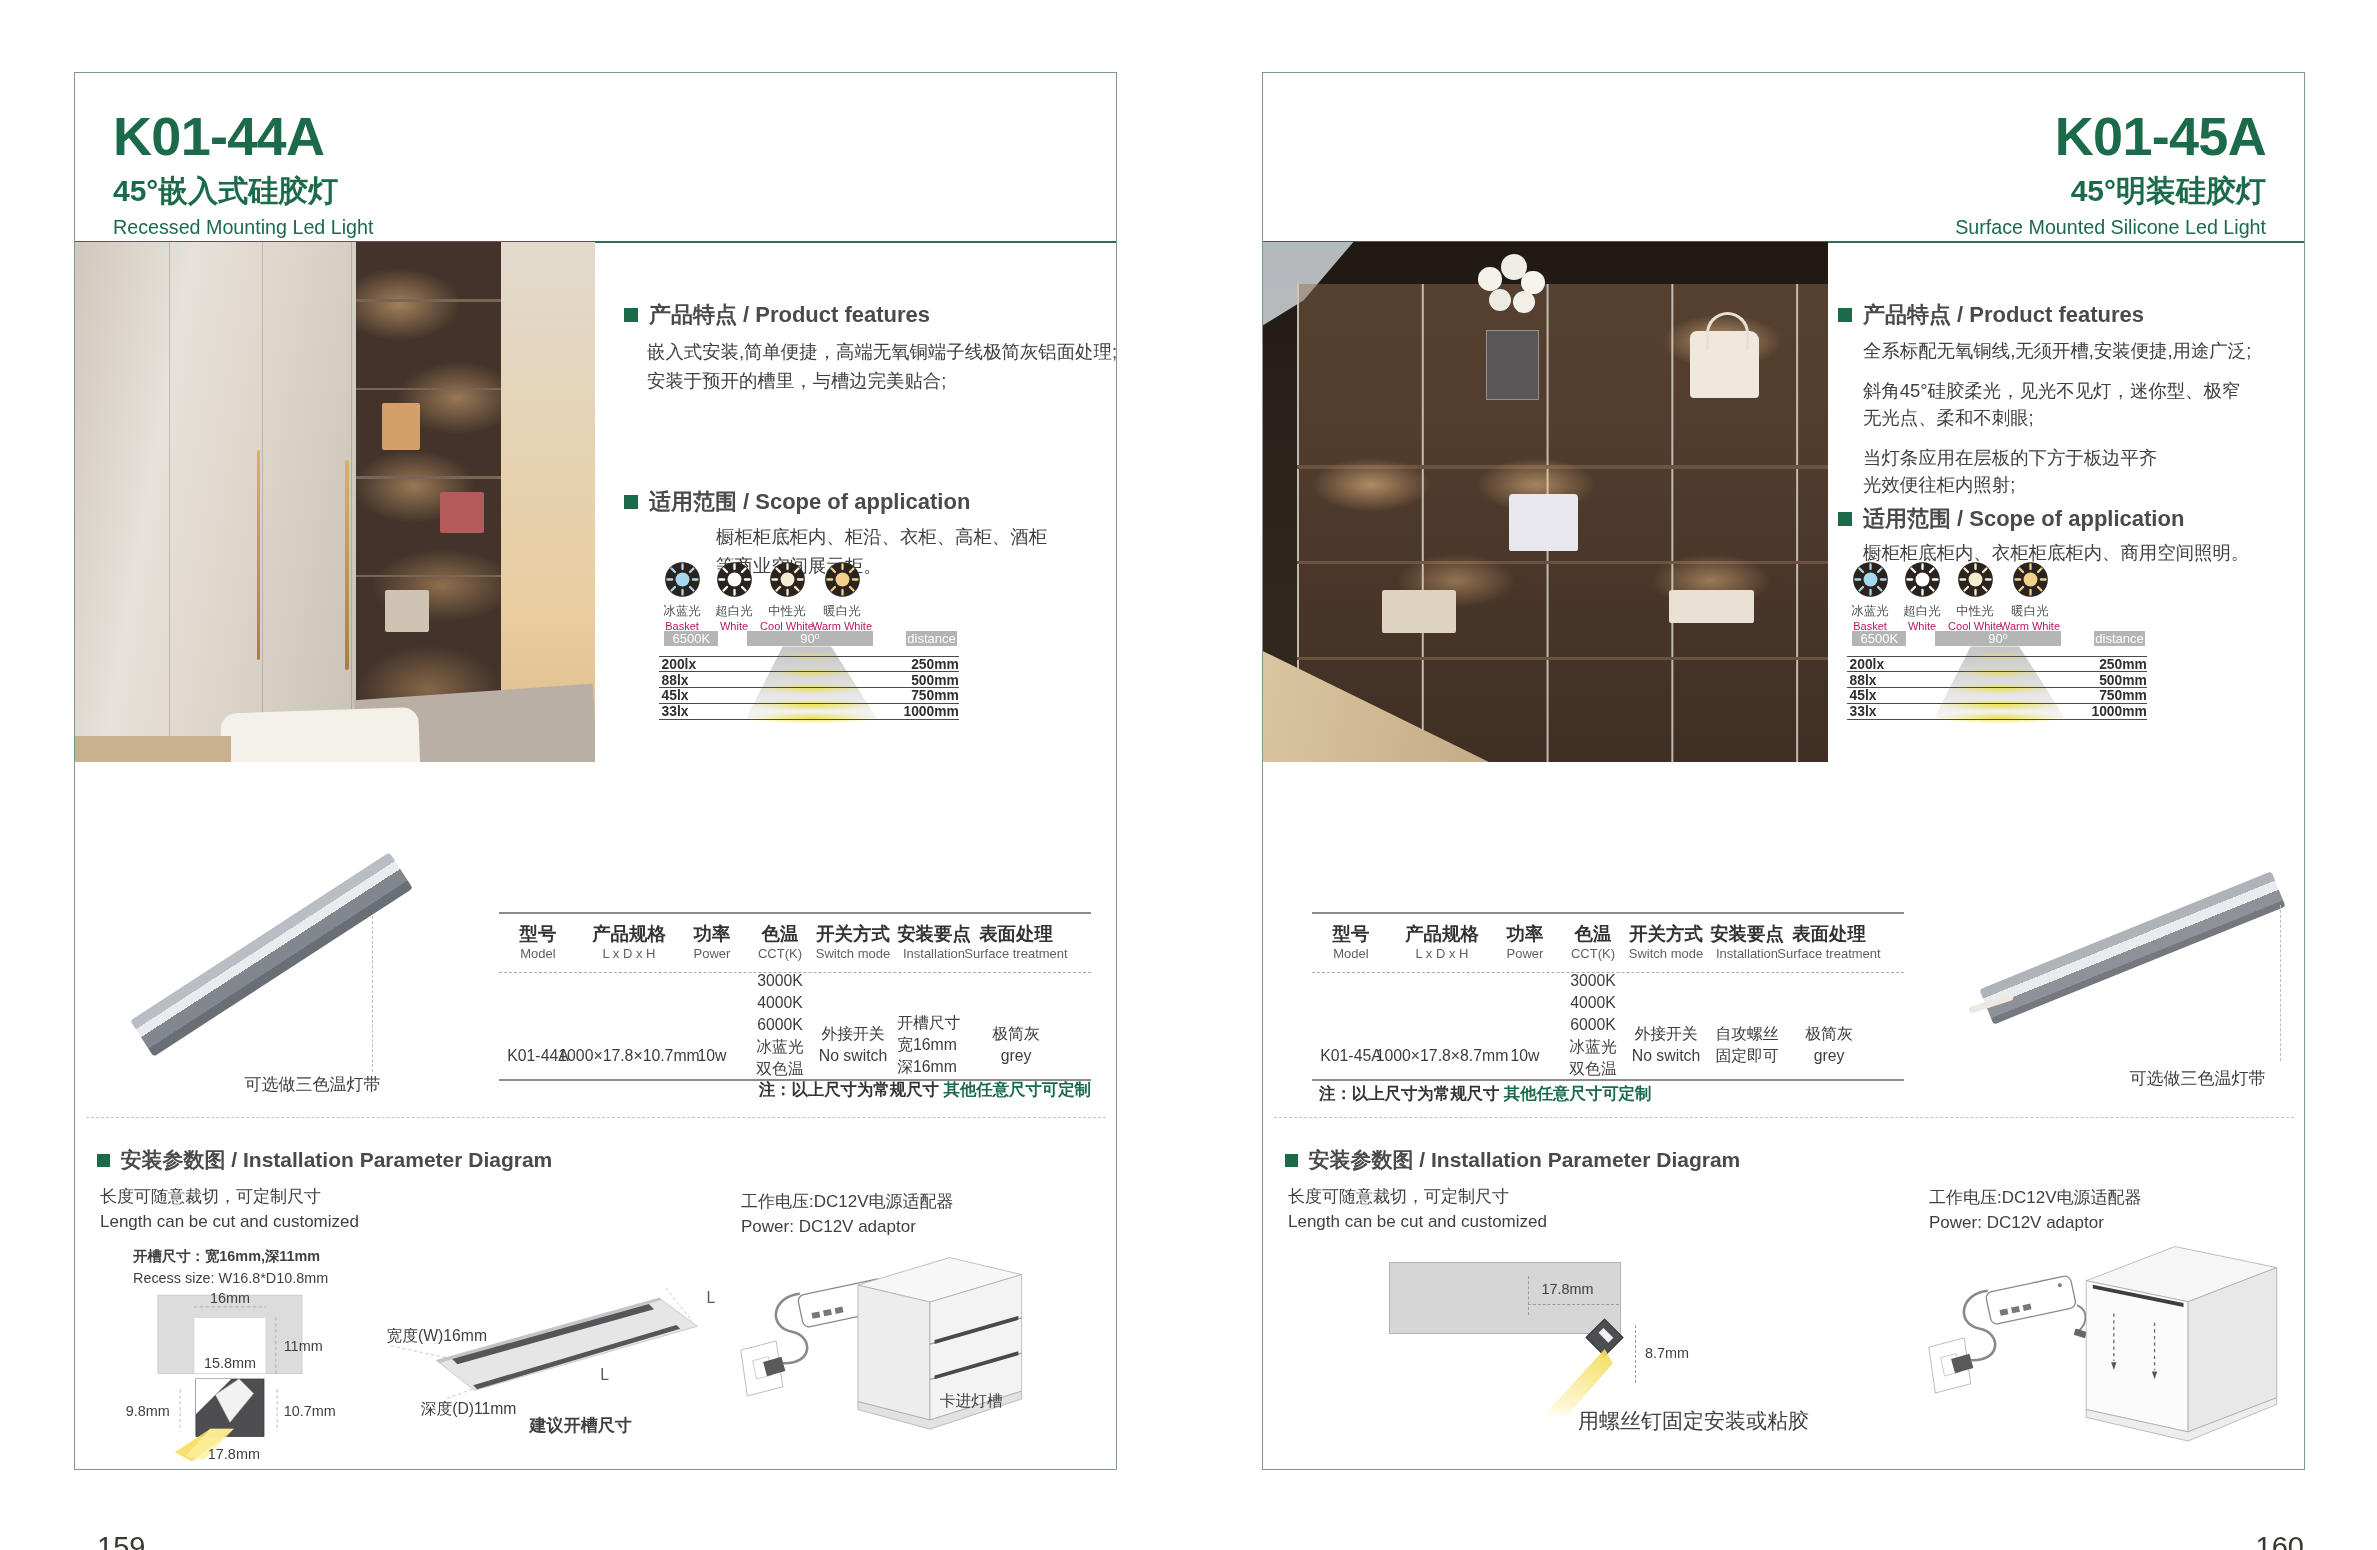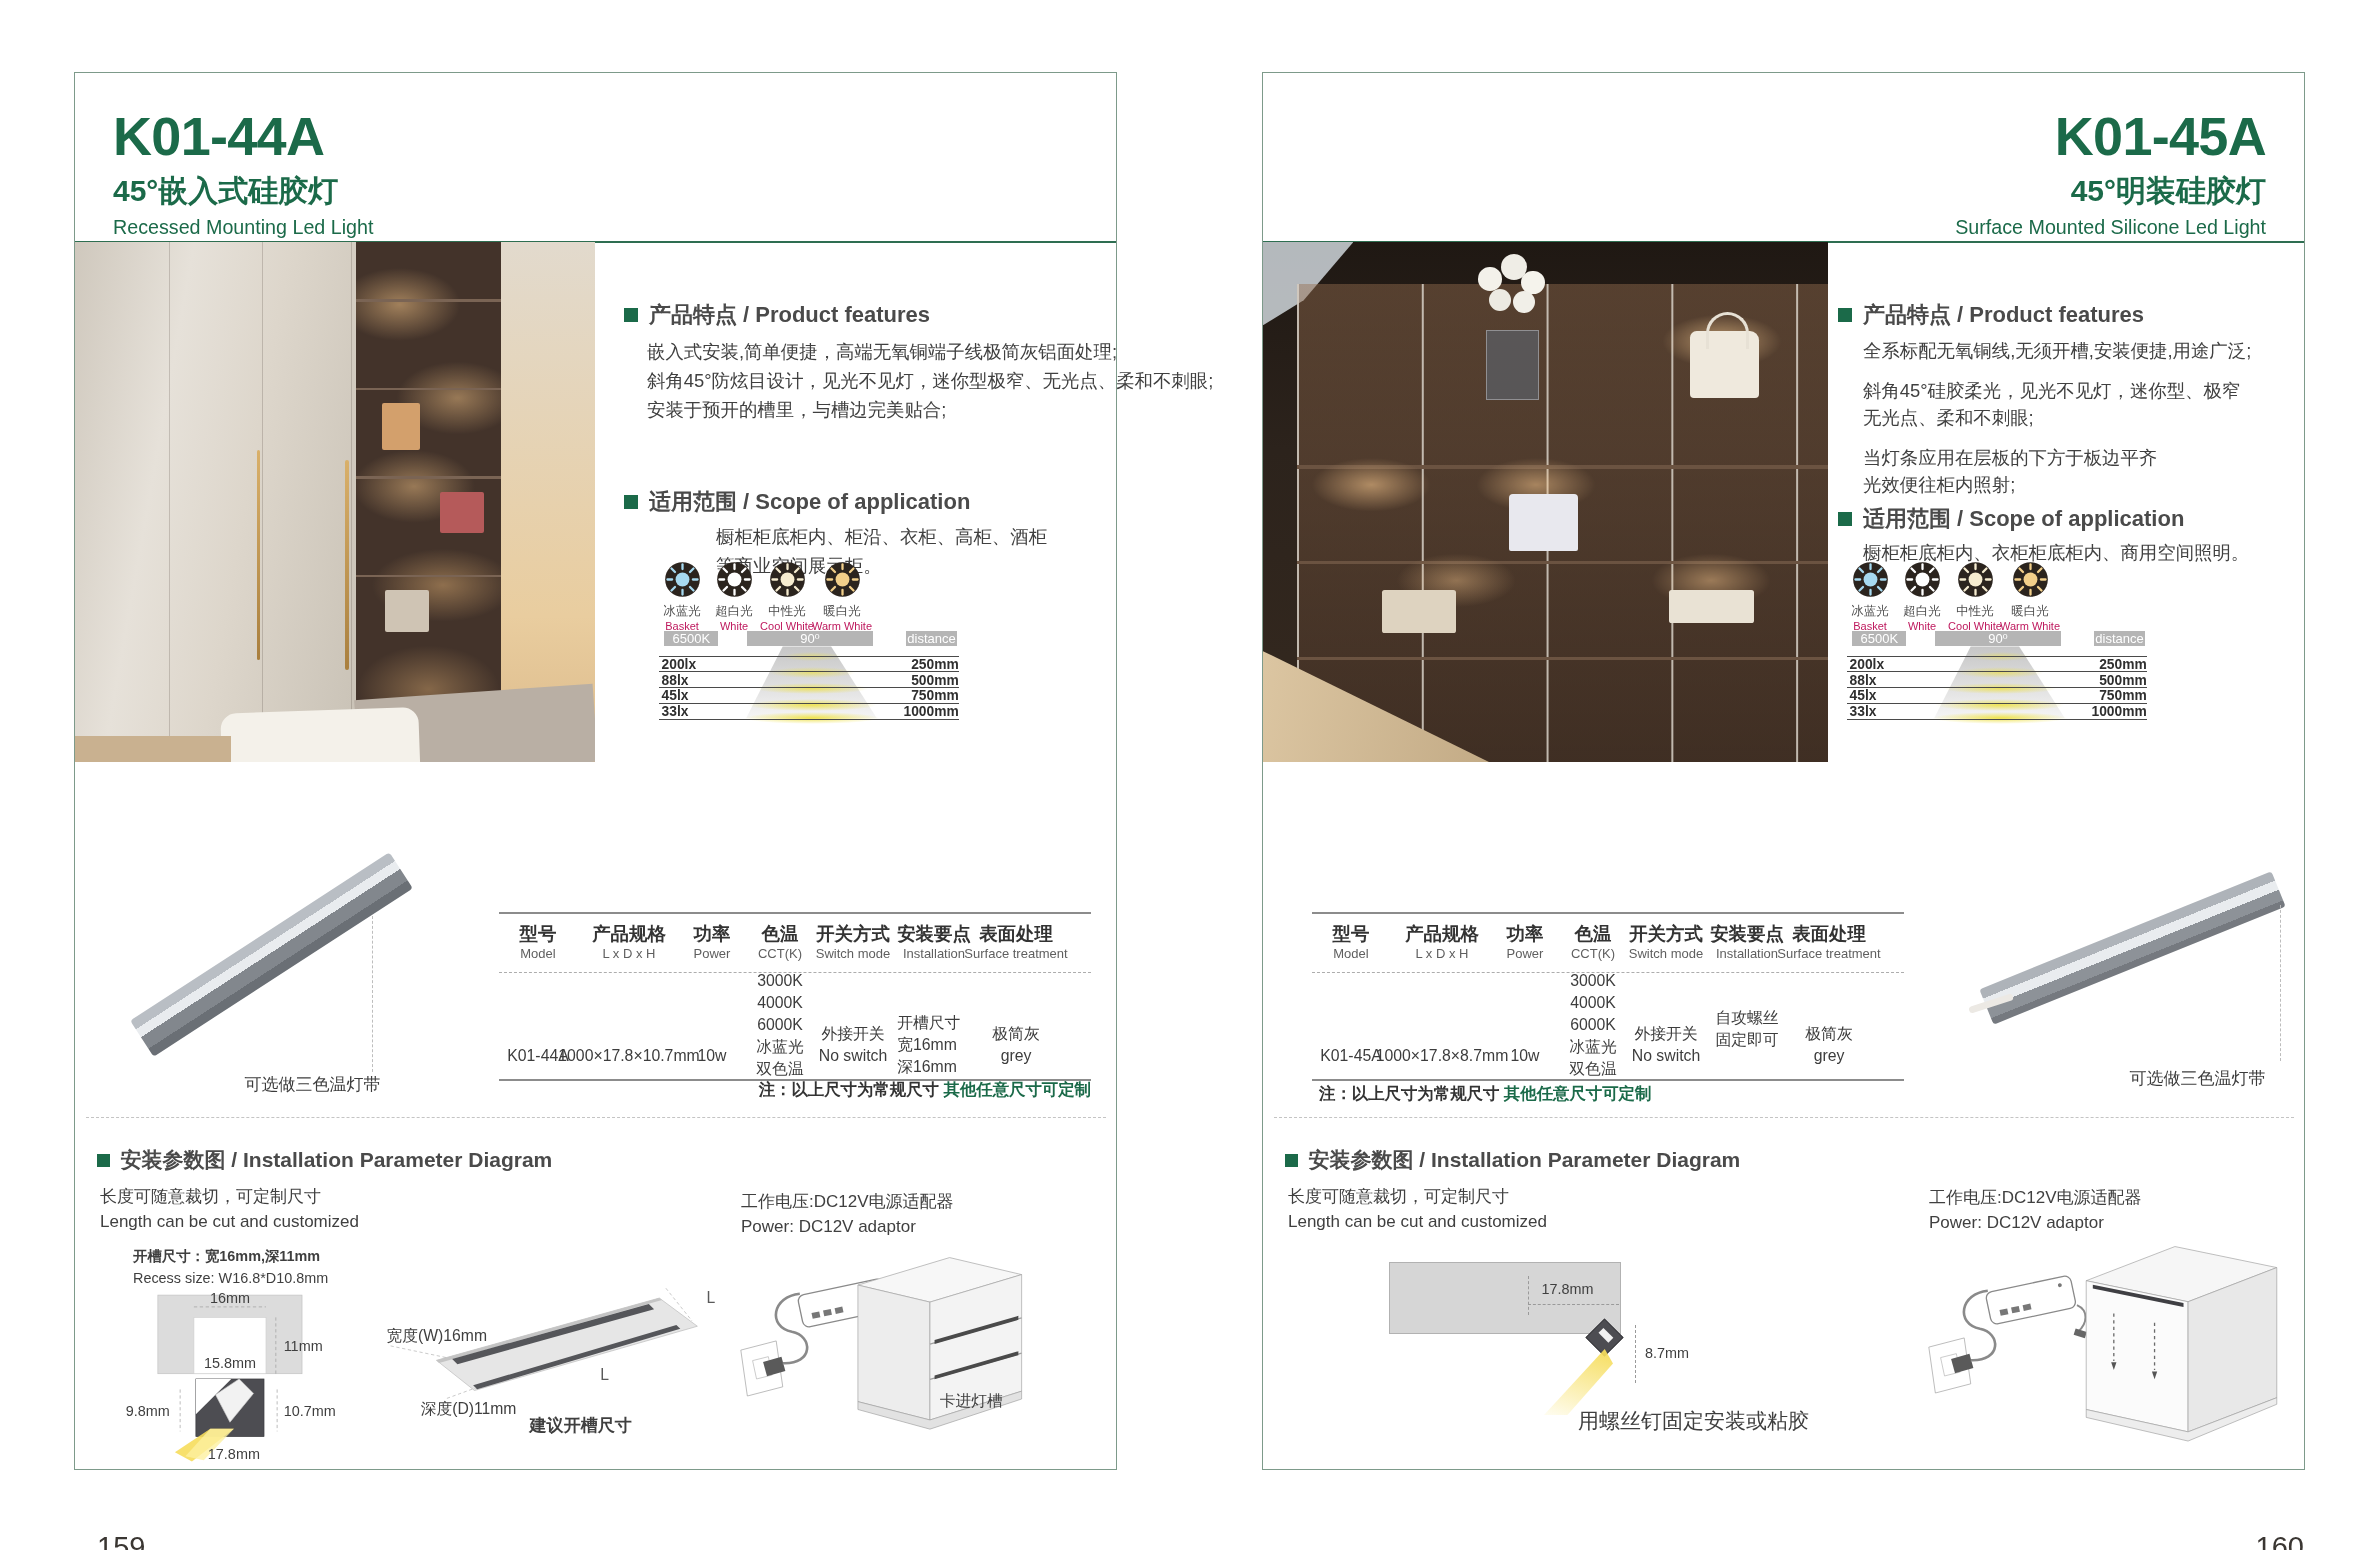--- a/index.html
+++ b/index.html
@@ -84,21 +84,20 @@
     <div class="abs" style="left:28%;bottom:0;width:38%;height:11%;background:#f4f1ea;border-radius:15.8px 15.8px 0 0;transform:rotate(-2deg) translateY(5.3px);"></div>
     <div class="abs" style="left:0;bottom:0;width:30%;height:5%;background:#c9b190;"></div>
   </div>
 
   <div class="sec-head abs" style="left:549px;top:227px;">
     <span class="bullet"></span>
     <span>产品特点 / Product features</span>
   </div>
   <div class="abs" style="left:572px;top:264px;">
     <div class="body-line">嵌入式安装,简单便捷，高端无氧铜端子线极简灰铝面处理;</div>
-    <div class="body-line">斜角45°防炫目设计，见光不见灯，迷你型极窄、无光点、柔和不刺眼;</div>
     <div class="body-line">安装于预开的槽里，与槽边完美贴合;</div>
   </div>
 
   <div class="sec-head abs" style="left:549px;top:414px;">
     <span class="bullet"></span>
     <span>适用范围 / Scope of application</span>
   </div>
   <div class="abs" style="left:594px;top:449px;margin-left:47px;">
     <div class="body-line">橱柜柜底柜内、柜沿、衣柜、高柜、酒柜</div>
     <div class="body-line">等商业空间展示柜。</div>
@@ -531,21 +530,21 @@
     </div>
     <div class="col" style="left:354px;top:9.2px;">
       <div class="th-cn">开关方式</div>
       <div class="th-en">Switch mode</div>
       <div class="td" style="margin-top:62px;">外接开关</div>
       <div class="td">No switch</div>
     </div>
     <div class="col" style="left:435px;top:9.2px;">
       <div class="th-cn">安装要点</div>
       <div class="th-en">Installation</div>
-      <div class="td" style="margin-top:46px;">自攻螺丝</div>
+      <div class="td" style="margin-top:62px;">自攻螺丝</div>
       <div class="td">固定即可</div>
     </div>
     <div class="col" style="left:517px;top:9.2px;">
       <div class="th-cn">表面处理</div>
       <div class="th-en">Surface treatment</div>
       <div class="td" style="margin-top:62px;">极简灰</div>
       <div class="td">grey</div>
     </div>
   </div>
   <div class="note abs" style="left:56px;top:1010px;">

